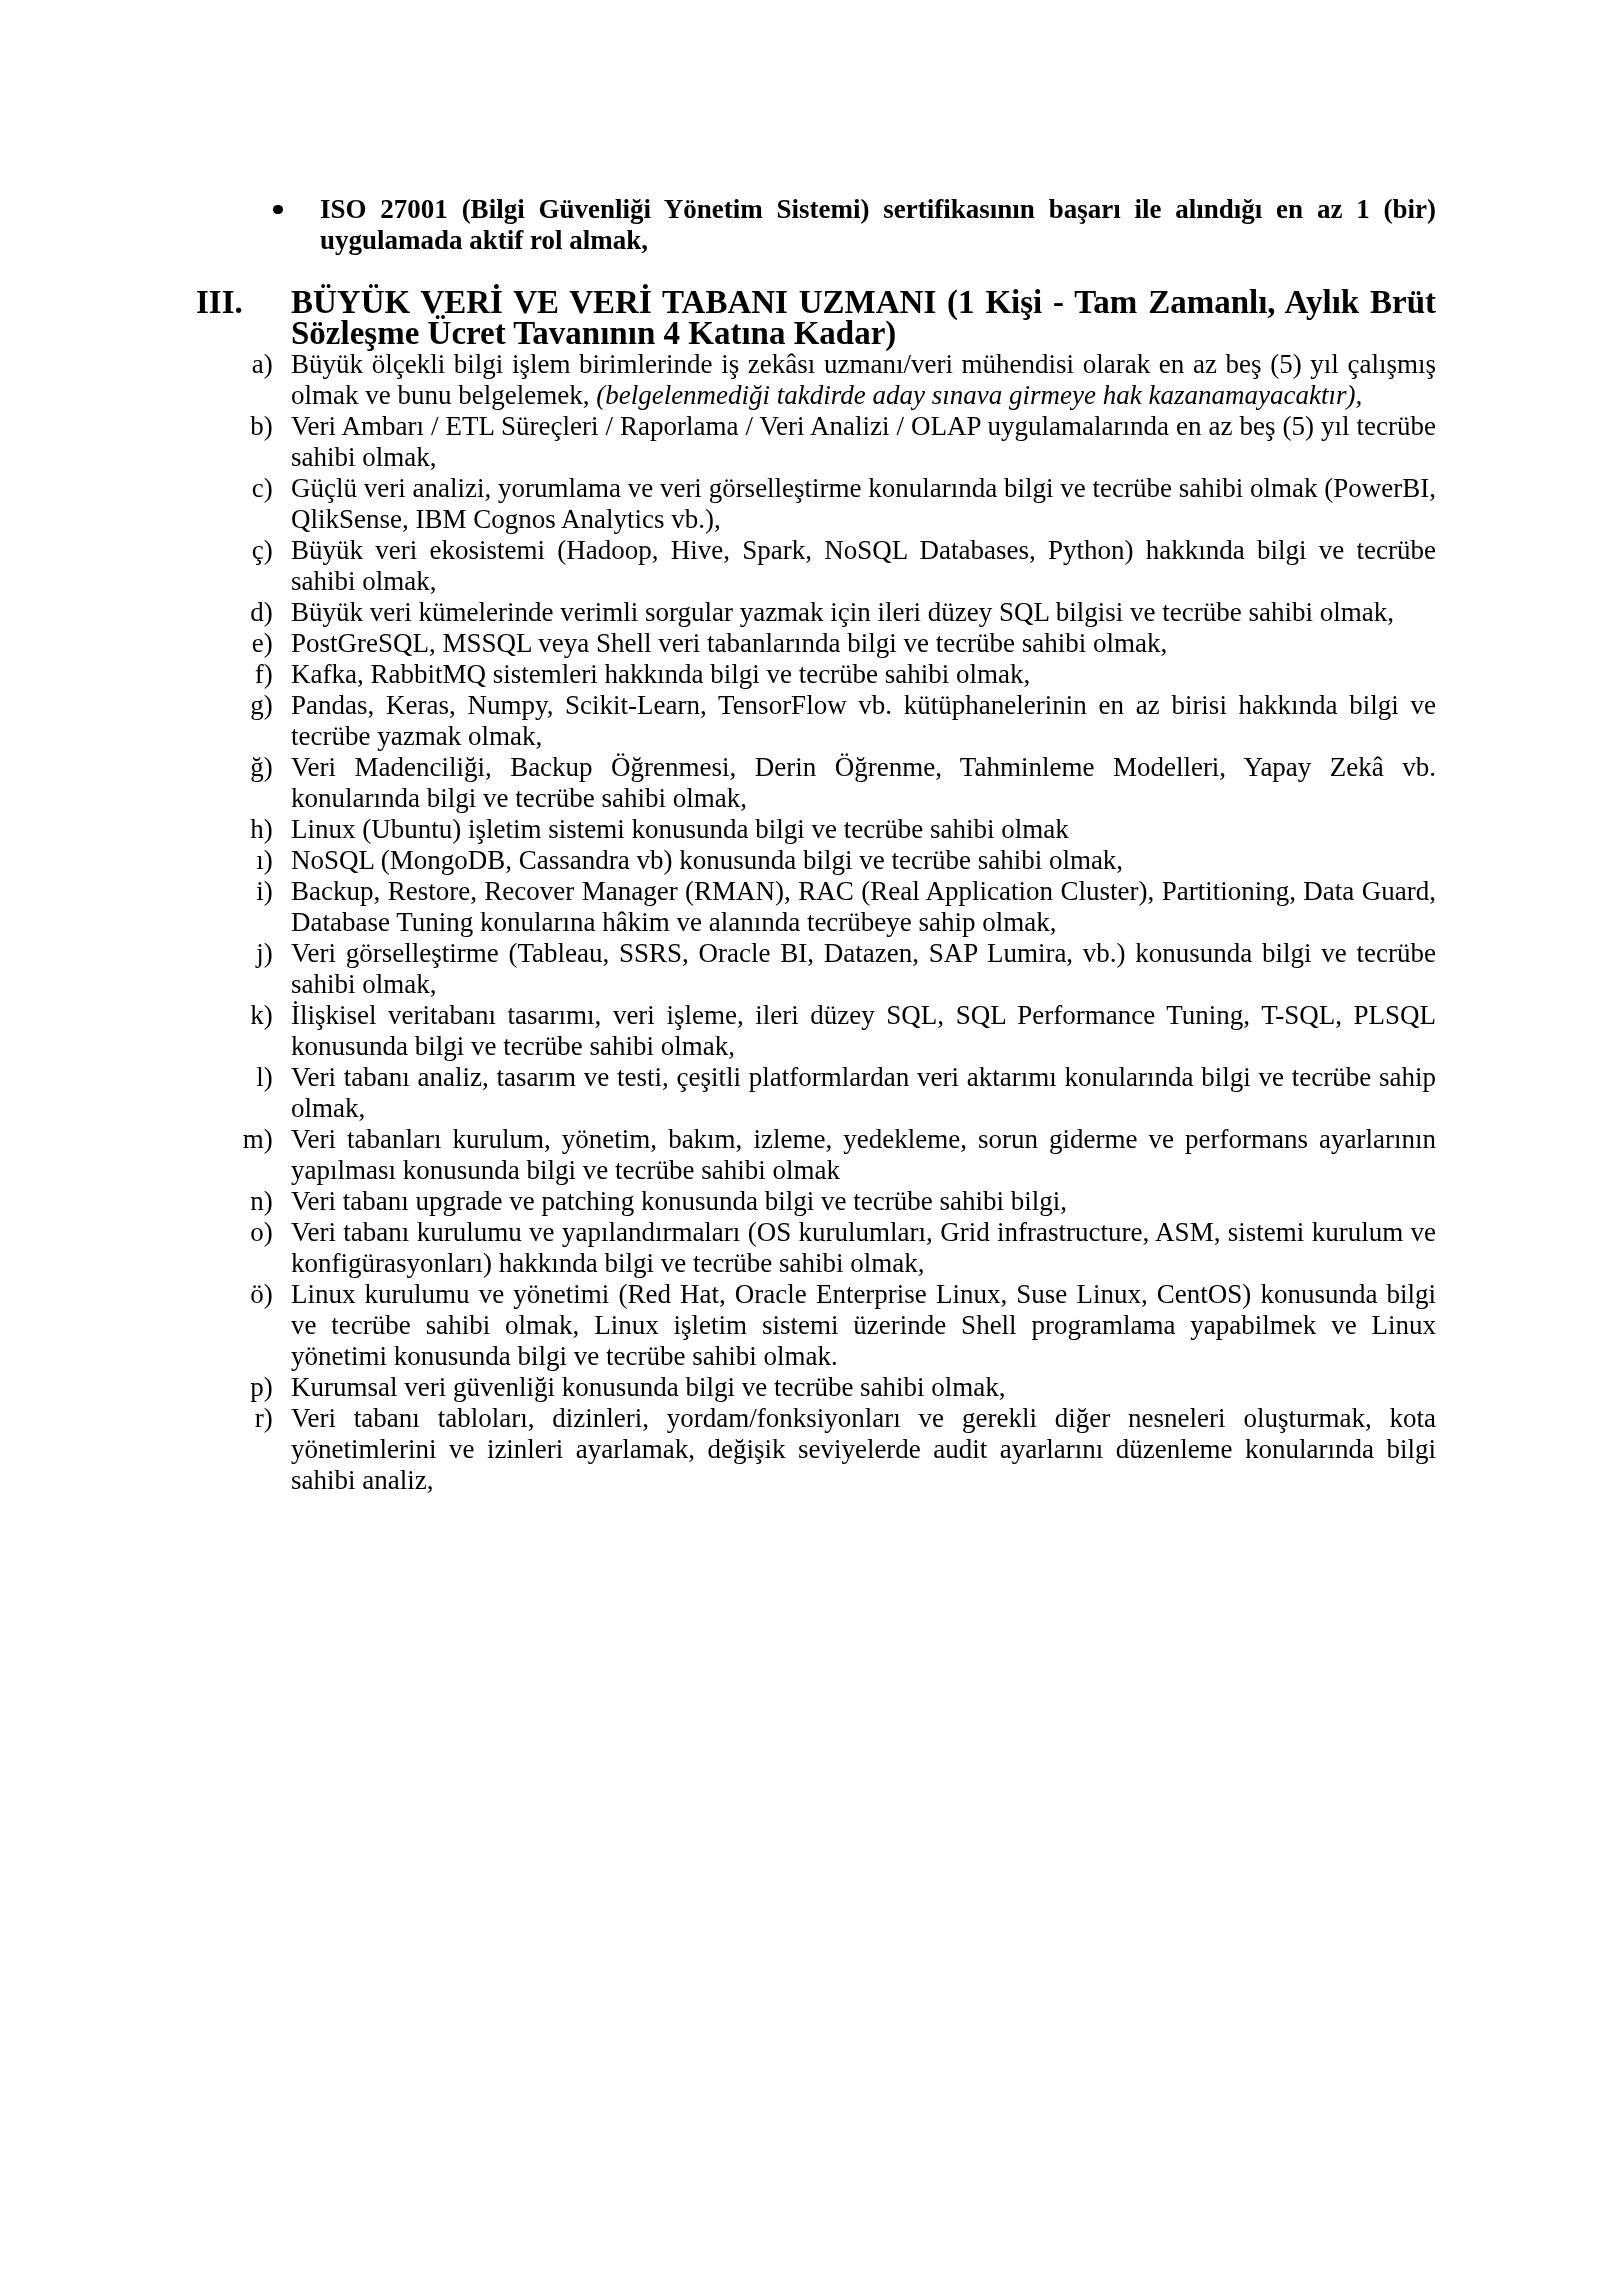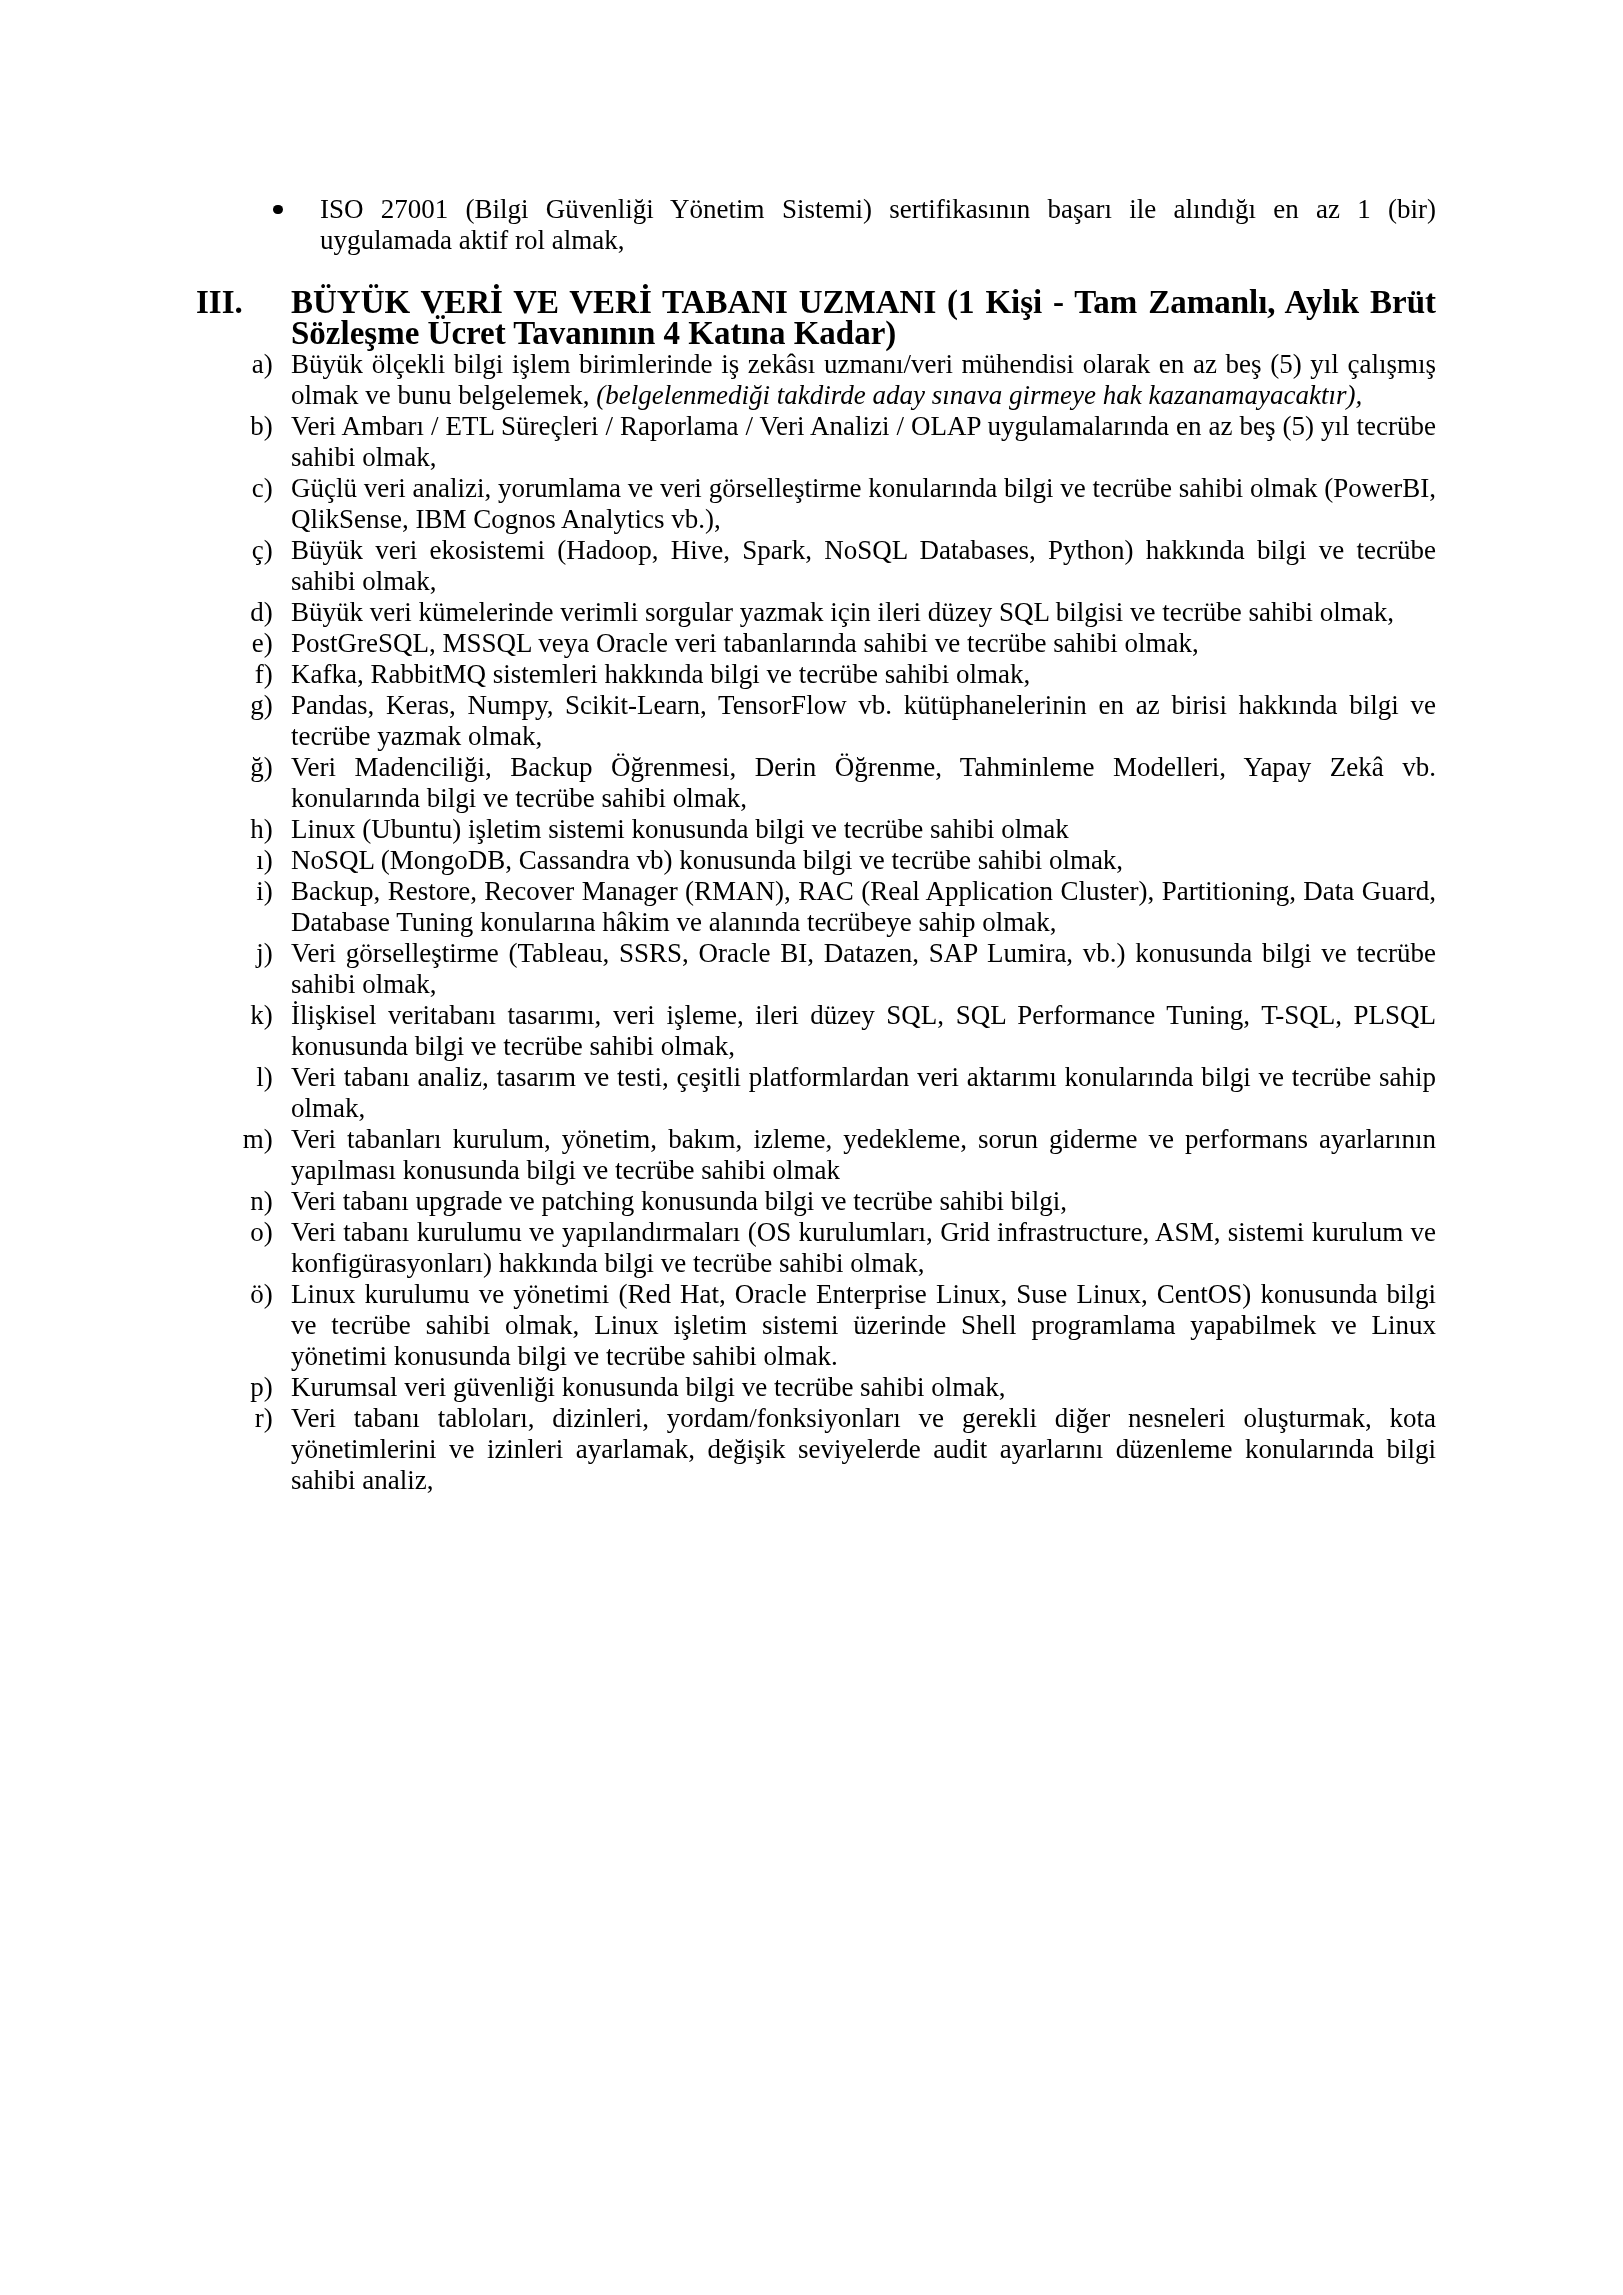--- a/index.html
+++ b/index.html
@@ -23,20 +23,21 @@
     left: 196px;
     top: 194px;
     width: 1240px;
   }
 
   
   .bullet-list {
     list-style: none;
     margin: 0 0 0 0;
     padding: 0;
+    font-weight: bold;
   }
   .bullet-item {
     position: relative;
     padding-left: 124px;
     margin: 0 0 0 0;
     font-size: 27px;
     line-height: 31px;
     text-align: justify;
     text-justify: inter-word;
     hyphens: none;
@@ -141,21 +142,21 @@
         <span class="body">Büyük veri ekosistemi (Hadoop, Hive, Spark, NoSQL Databases, Python) hakkında bilgi ve tecrübe sahibi olmak,</span>
       </li>
 
       <li class="lettered-item">
         <span class="marker">d)</span>
         <span class="body">Büyük veri kümelerinde verimli sorgular yazmak için ileri düzey SQL bilgisi ve tecrübe sahibi olmak,</span>
       </li>
 
       <li class="lettered-item">
         <span class="marker">e)</span>
-        <span class="body">PostGreSQL, MSSQL veya Oracle veri tabanlarında sahibi ve tecrübe sahibi olmak,</span>
+        <span class="body">PostGreSQL, MSSQL veya Shell veri tabanlarında bilgi ve tecrübe sahibi olmak,</span>
       </li>
 
       <li class="lettered-item">
         <span class="marker">f)</span>
         <span class="body">Kafka, RabbitMQ sistemleri hakkında bilgi ve tecrübe sahibi olmak,</span>
       </li>
 
       <li class="lettered-item">
         <span class="marker">g)</span>
         <span class="body">Pandas, Keras, Numpy, Scikit-Learn, TensorFlow vb. kütüphanelerinin en az birisi hakkında bilgi ve tecrübe yazmak olmak,</span>

